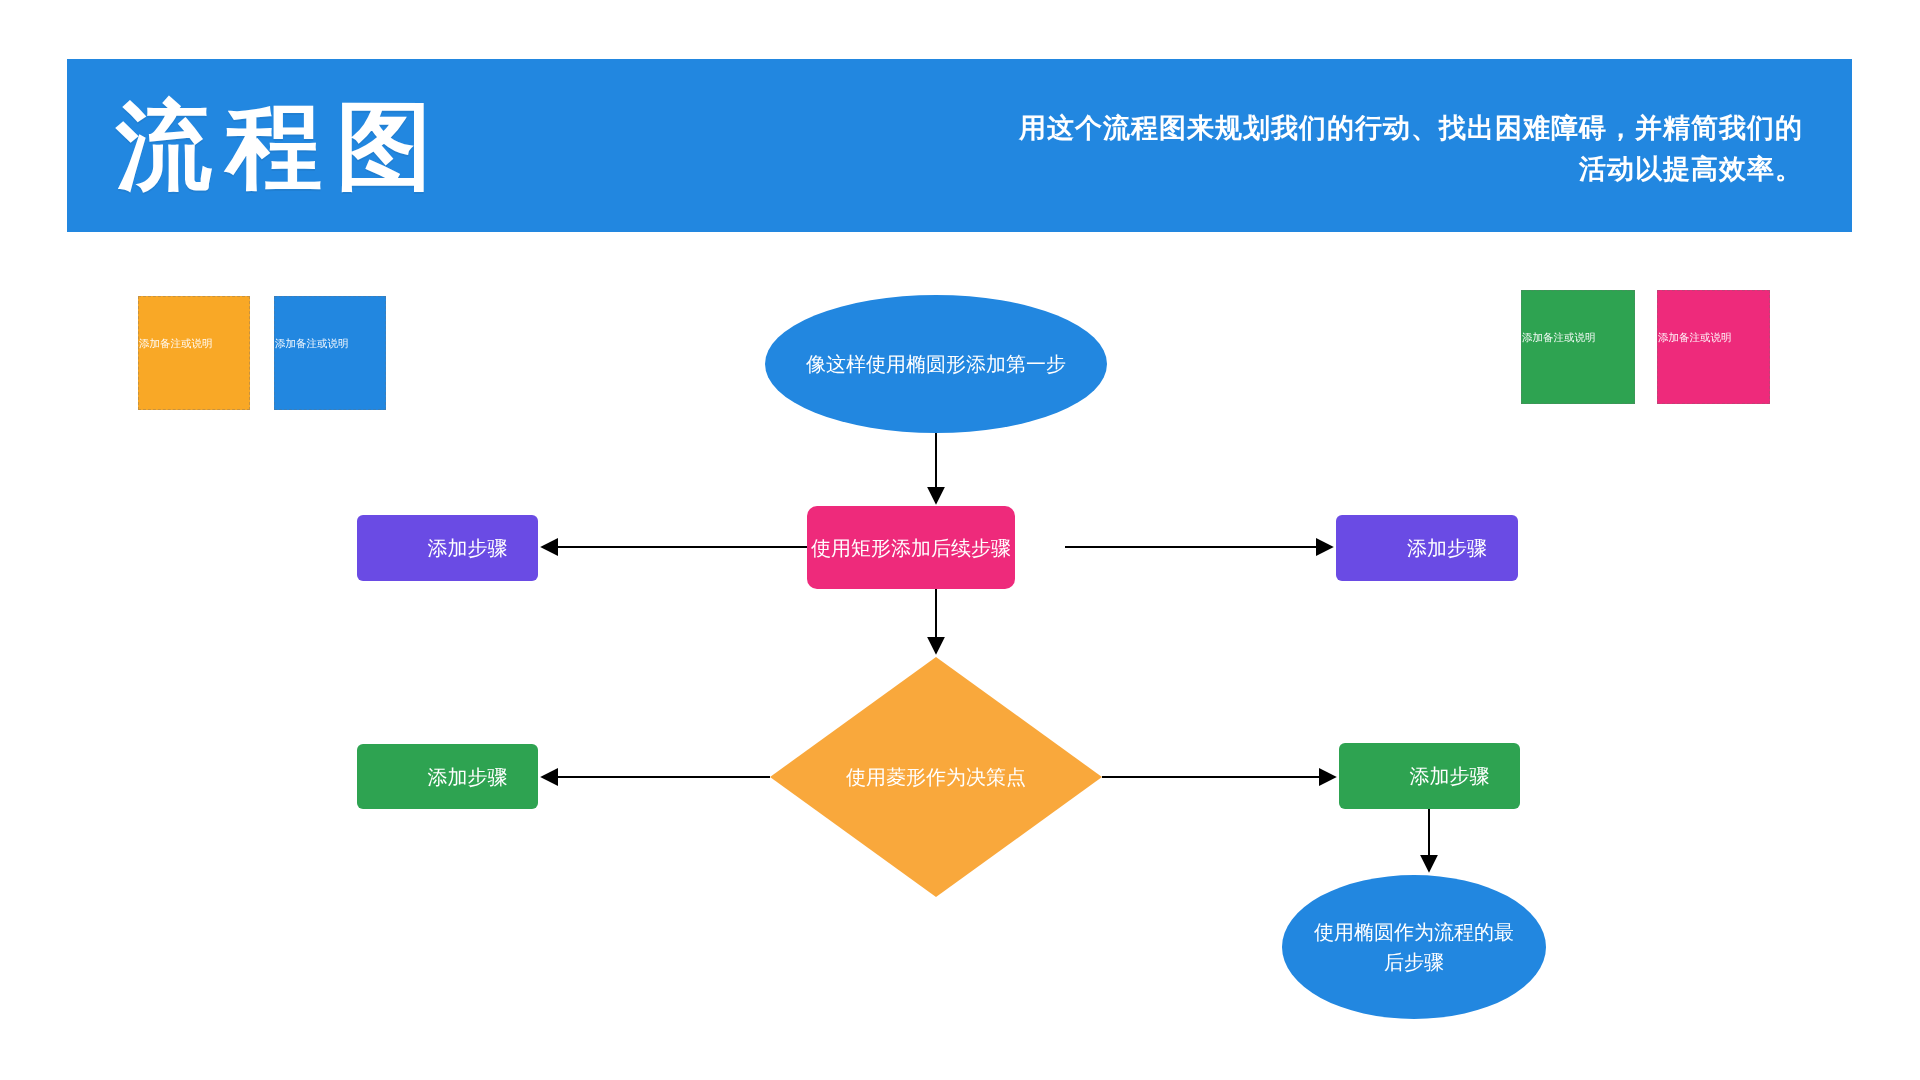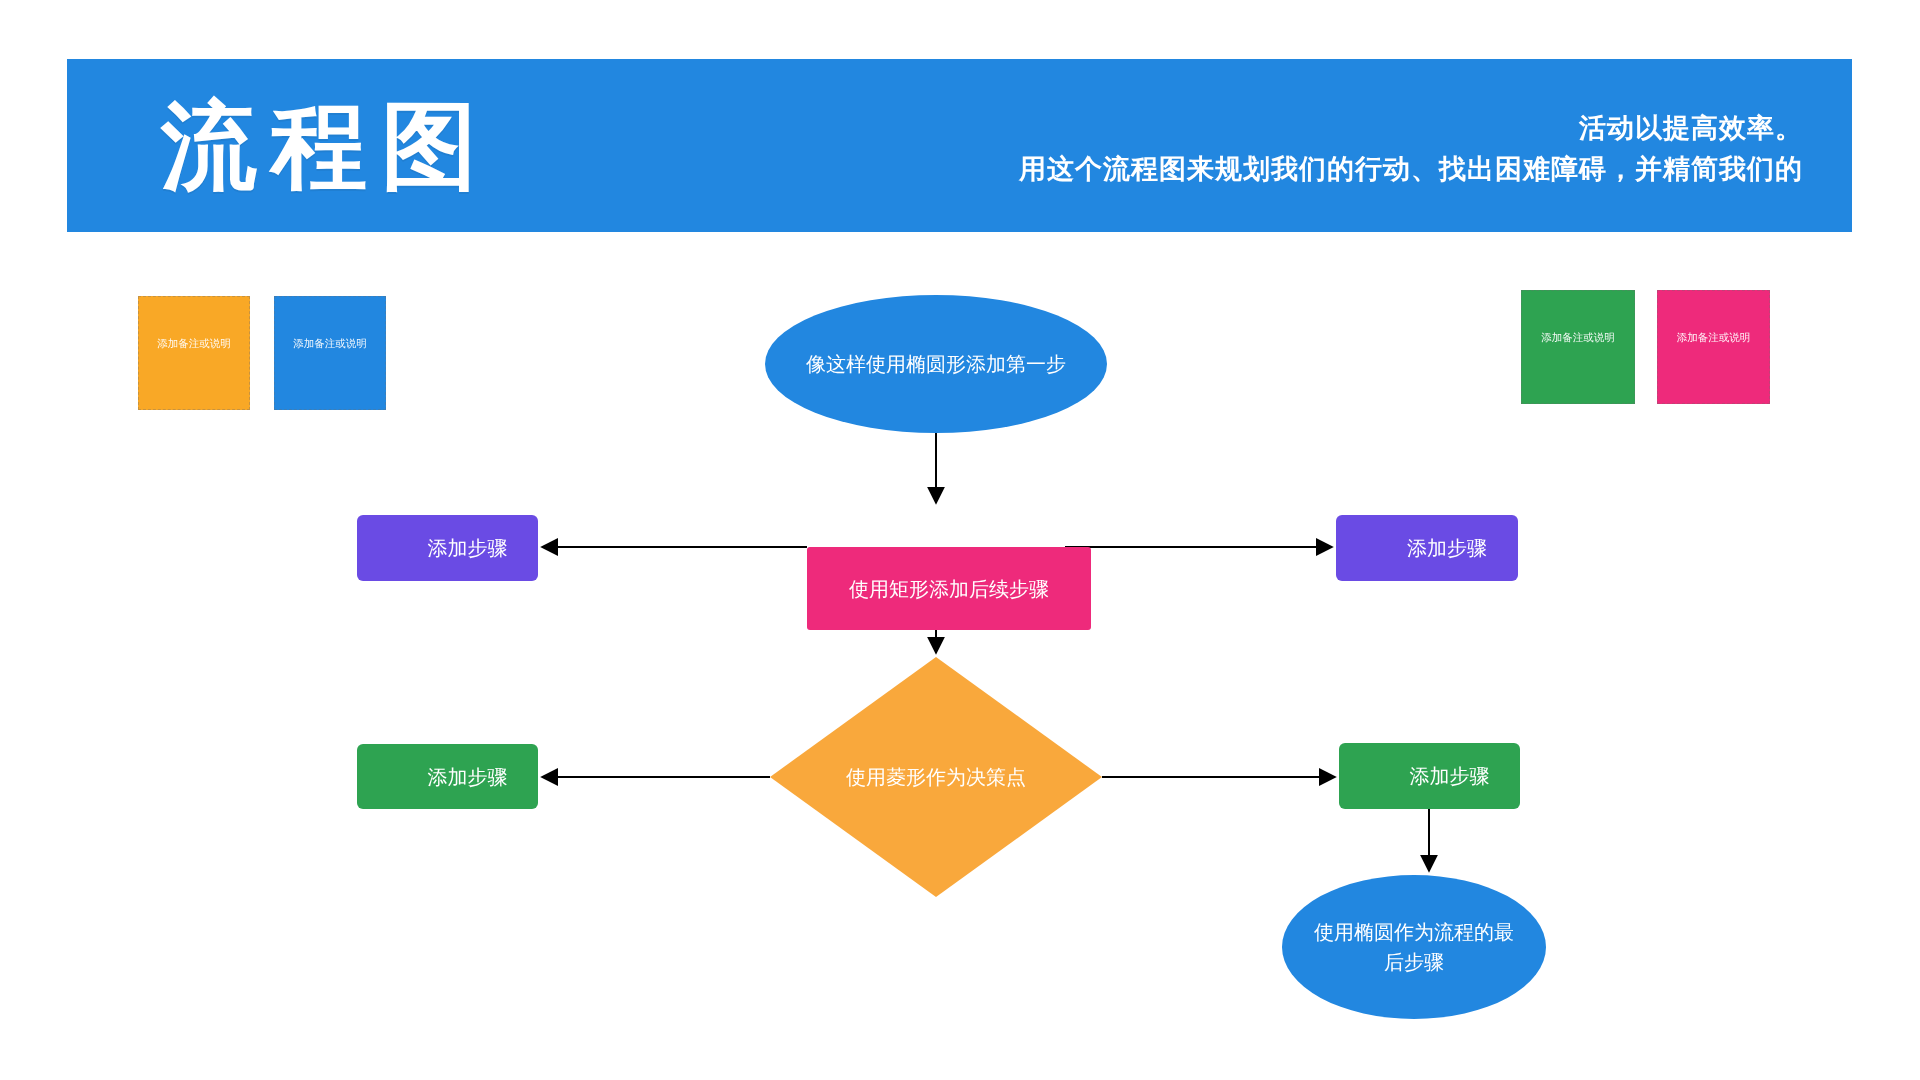--- a/index.html
+++ b/index.html
@@ -7,35 +7,35 @@
     width: 1920px; height: 1080px; position: relative; overflow: hidden;
     font-family: "Liberation Sans", "DejaVu Sans", sans-serif;
   }
   .canvas { position: absolute; inset: 0; }
 
   
   .header {
     position: absolute; left: 67px; top: 59px; width: 1785px; height: 173px;
     background: #2287E0; box-sizing: border-box;
     display: flex; align-items: center; justify-content: space-between;
-    padding: 0 49px 0 94px; color: #ffffff;
+    padding: 0 49px 0 49px; color: #ffffff;
   }
   .header-title {
     font-size: 96px; font-weight: 900; letter-spacing: 14px; line-height: 1;
     white-space: nowrap; text-shadow: 0 2px 0 rgba(0,0,0,0.06);
   }
   .header-desc {
     width: 860px; text-align: right; font-size: 27px; font-weight: 700;
     line-height: 1.5; letter-spacing: 1px; padding-top: 6px;
   }
 
   
   .note {
     position: absolute; width: 112px; height: 114px; box-sizing: border-box;
-    display: flex; justify-content: center; align-items: flex-start; padding-top: 40px;
+    display: flex; align-items: flex-start; padding-top: 40px;
     font-size: 10.5px; color: rgba(255,255,255,0.95);
     border: 1px dashed rgba(110,110,110,0.35);
   }
   .note-orange { left: 138px; top: 296px; background: #F9A826; }
   .note-blue   { left: 274px; top: 296px; background: #2287E0; }
   .note-green  { left: 1521px; top: 290px; width: 114px; background: #2EA351; }
   .note-pink   { left: 1657px; top: 290px; width: 113px; background: #EE2A7B; }
 
   
   svg.connectors { position: absolute; left: 0; top: 0; width: 1920px; height: 1080px; }
@@ -45,22 +45,22 @@
   .node {
     position: absolute; display: flex; align-items: center; justify-content: center;
     color: #ffffff; font-size: 20px; text-align: center; line-height: 1.5;
     box-sizing: border-box;
   }
   .node-start {
     left: 765px; top: 295px; width: 342px; height: 138px;
     background: #2287E0; border-radius: 50%;
   }
   .node-process {
-    left: 807px; top: 506px; width: 284px; height: 83px;
-    background: #EE2A7B; border-radius: 3px; margin-top: 41px;
+    left: 807px; top: 506px; width: 208px; height: 83px;
+    background: #EE2A7B; border-radius: 10px;
   }
   .node-step { border-radius: 6px; padding-left: 40px; }
   .node-purple-left  { left: 357px;  top: 515px; width: 181px; height: 66px; background: #6A4BE4; }
   .node-purple-right { left: 1336px; top: 515px; width: 182px; height: 66px; background: #6A4BE4; }
   .node-green-left   { left: 357px;  top: 744px; width: 181px; height: 65px; background: #2EA351; }
   .node-green-right  { left: 1339px; top: 743px; width: 181px; height: 66px; background: #2EA351; }
   .node-decision {
     left: 770px; top: 657px; width: 332px; height: 240px;
     background: #F9A83C;
     clip-path: polygon(50% 0, 100% 50%, 50% 100%, 0 50%);
@@ -72,22 +72,22 @@
   .node-end .node-label { width: 212px; }
 </style>
 </head>
 <body>
 
 <div class="canvas">
 
   <div class="header">
     <div class="header-title">流程图</div>
     <div class="header-desc">
+      <div>用这个流程图来规划我们的行动、找出困难障碍，并精简我们的</div>
       <div>活动以提高效率。</div>
-      <div>用这个流程图来规划我们的行动、找出困难障碍，并精简我们的</div>
     </div>
   </div>
 
   <div class="note note-orange">
     <span>添加备注或说明</span>
   </div>
   <div class="note note-blue">
     <span>添加备注或说明</span>
   </div>
   <div class="note note-green">

